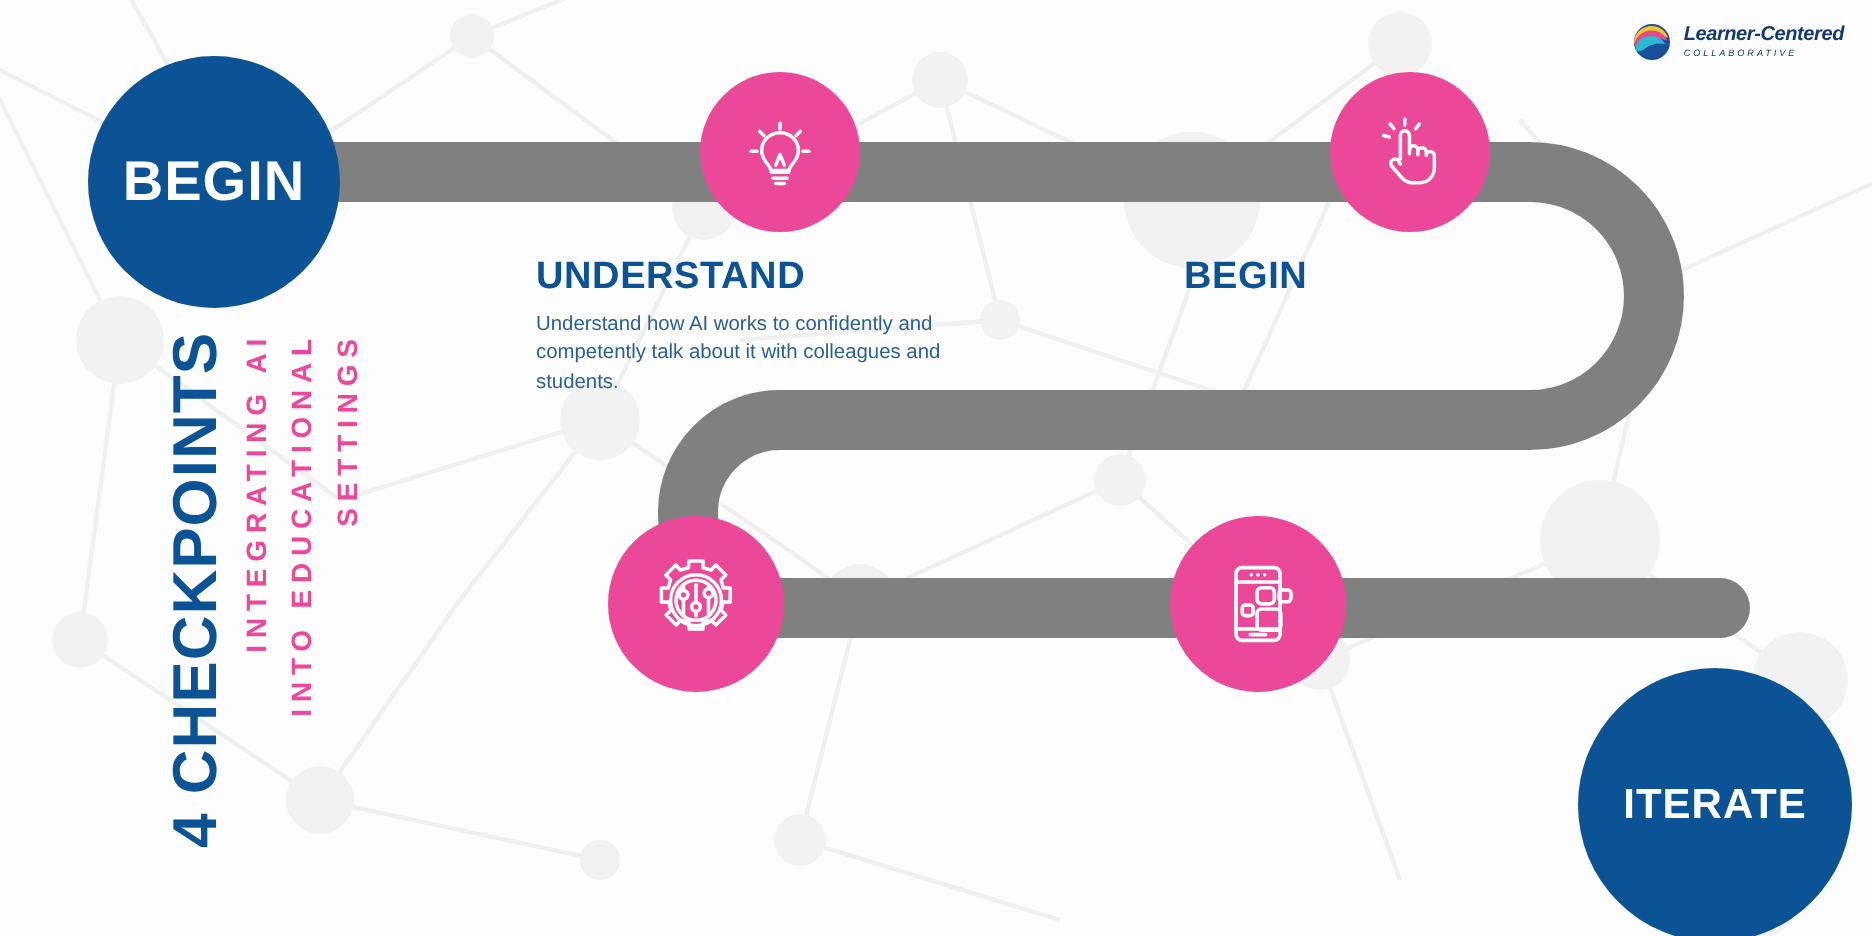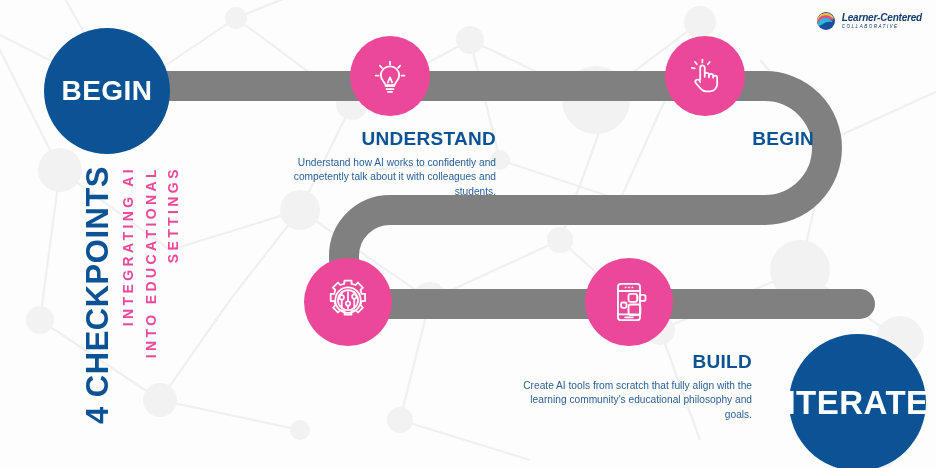--- a/index.html
+++ b/index.html
@@ -56,21 +56,21 @@
   #circle-begin {
     left: 44px; top: 28px;
     width: 126px; height: 126px;
   }
   #circle-begin .endpoint-label { font-size: 28px; }
 
   #circle-iterate {
     left: 789px; top: 334px;
     width: 137px; height: 137px;
   }
-  #circle-iterate .endpoint-label { font-size: 33px; }
+  #circle-iterate .endpoint-label { font-size: 21px; }
 
   
   .step-icon-circle {
     position: absolute;
     border-radius: 50%;
     background: #ec4899;
     display: flex;
     align-items: center;
     justify-content: center;
     z-index: 4;
@@ -78,21 +78,21 @@
   .step-icon-circle svg { display: block; }
 
   #icon-circle-understand { left: 350px; top: 36px;  width: 80px; height: 80px; }
   #icon-circle-engage     { left: 665px; top: 36px;  width: 80px; height: 80px; }
   #icon-circle-customize  { left: 304px; top: 258px; width: 88px; height: 88px; }
   #icon-circle-build      { left: 585px; top: 258px; width: 88px; height: 88px; }
 
   
   .step-text {
     position: absolute;
-    text-align: right;
+    text-align: left;
     z-index: 3;
   }
   .step-title {
     color: #0b5394;
     font-weight: bold;
     font-size: 19px;
     letter-spacing: 0.3px;
     margin-bottom: 6px;
   }
   .step-desc {
@@ -294,24 +294,20 @@
   <div id="text-understand" class="step-text">
     <div class="step-title">UNDERSTAND</div>
     <div class="step-desc">Understand how AI works to confidently and competently talk about it with colleagues and students.</div>
   </div>
 
   <div id="text-engage" class="step-text">
     <div class="step-title">BEGIN</div>
   </div>
 
 
-  <div id="text-build" class="step-text">
-    <div class="step-title">BUILD</div>
-    <div class="step-desc">Create AI tools from scratch that fully align with the learning community's educational philosophy and goals.</div>
-  </div>
 
   <div id="headline">
     <div id="headline-main" class="vertical-text">4 CHECKPOINTS</div>
     <div id="headline-sub" class="vertical-text">INTEGRATING AI
 INTO EDUCATIONAL
 SETTINGS</div>
   </div>
 
   <div id="logo">
     <svg id="logo-mark" width="22" height="20" viewBox="0 0 44 40">

